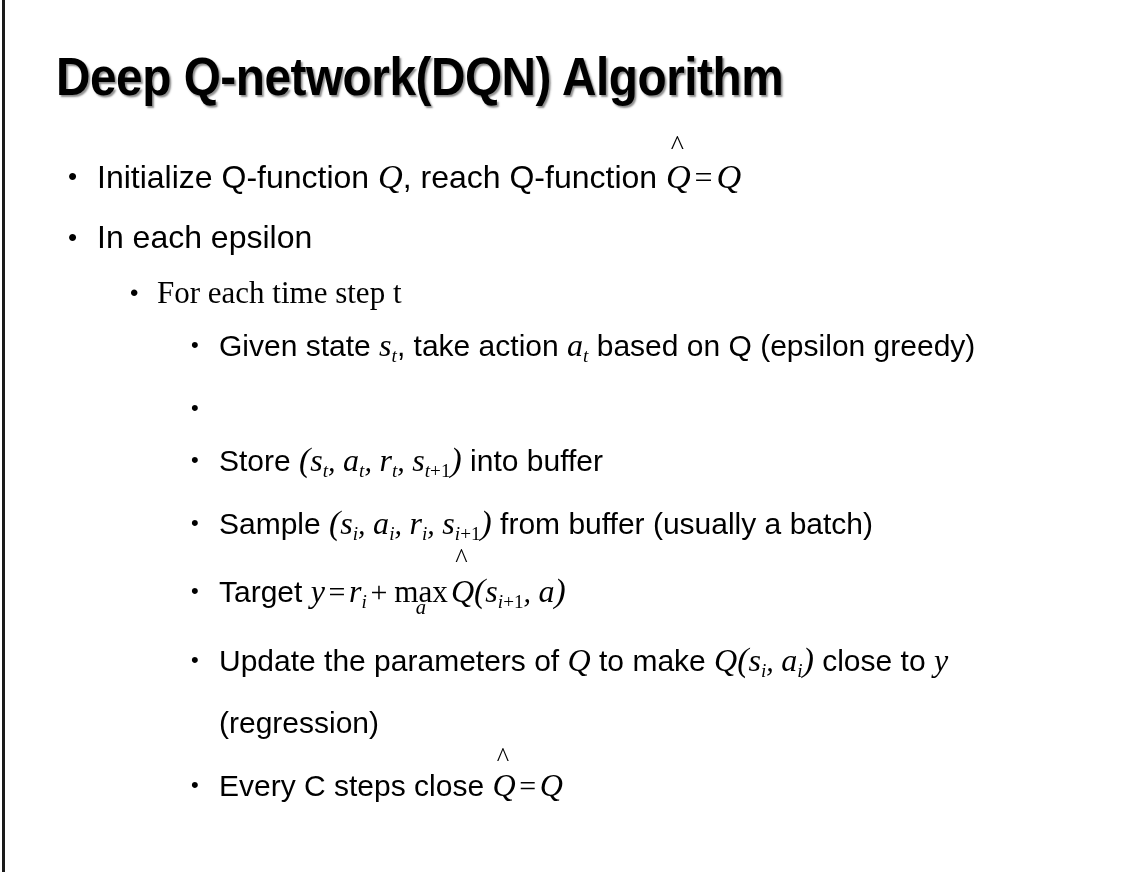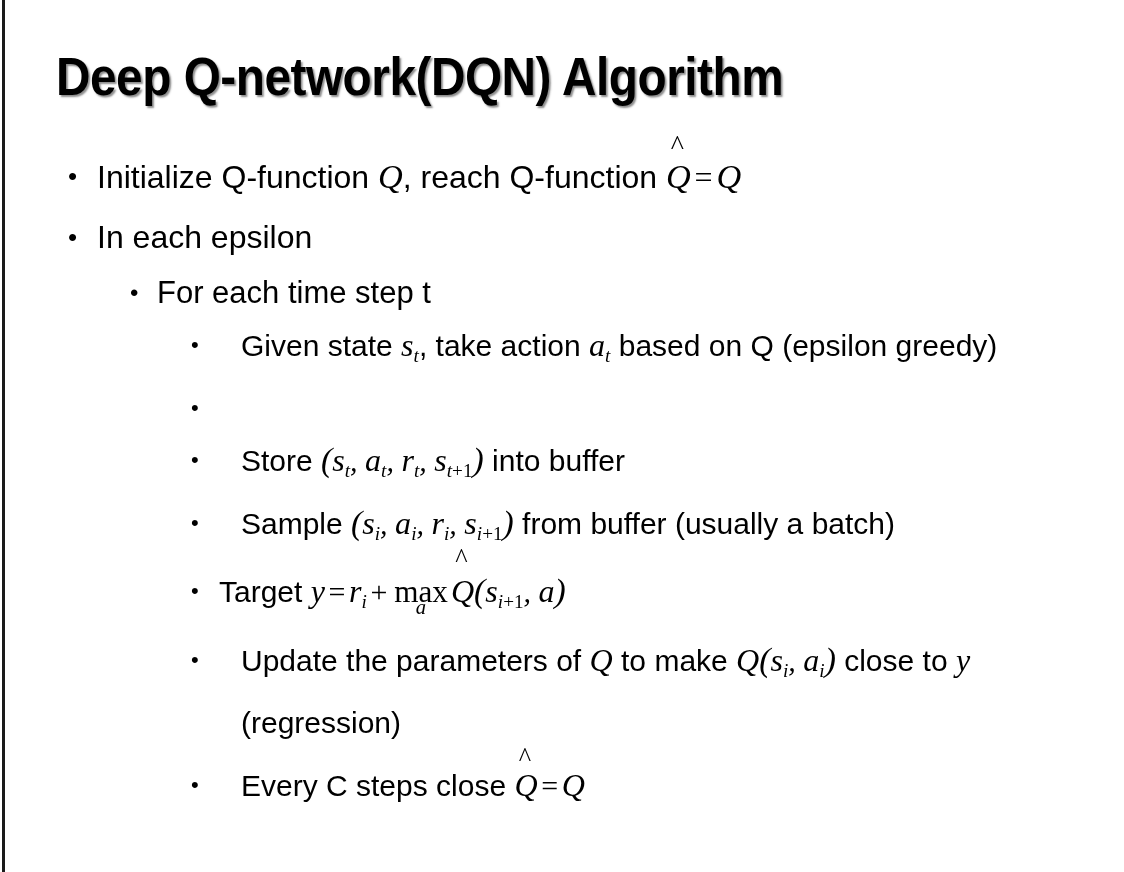--- a/index.html
+++ b/index.html
@@ -88,35 +88,35 @@
   .lvl1 .btext { font-size: 32px; line-height: 60px; }
 
   
   .lvl2 {
     padding-left: 157px;
     font-size: 31px;
     line-height: 52px;
     min-height: 52px;
   }
   .lvl2 .marker { left: 130px; font-size: 24px; }
-  .lvl2 .btext { font-size: 31px; line-height: 52px; }
+  .lvl2 .btext { font-size: 31px; line-height: 52px; font-family: Liberation Serif, serif; }
 
   
   .lvl3 {
     padding-left: 219px;
     padding-right: 30px;
     font-size: 30px;
     line-height: 45px;
     min-height: 45px;
   }
   .lvl3 .marker { left: 191px; font-size: 22px; }
   .lvl3 .btext { font-size: 30px; line-height: 45px; }
 
   .tall { line-height: 52px; min-height: 52px; }
-  .tall .btext { line-height: 52px; margin-left: 22px; }
+  .tall .btext { line-height: 52px; }
 
   
   .mi {
     font-family: "Liberation Serif", "DejaVu Serif", serif;
     font-style: italic;
     font-size: 1.07em;
   }
   .mn, .mo {
     font-family: "Liberation Serif", "DejaVu Serif", serif;
     font-style: normal;

